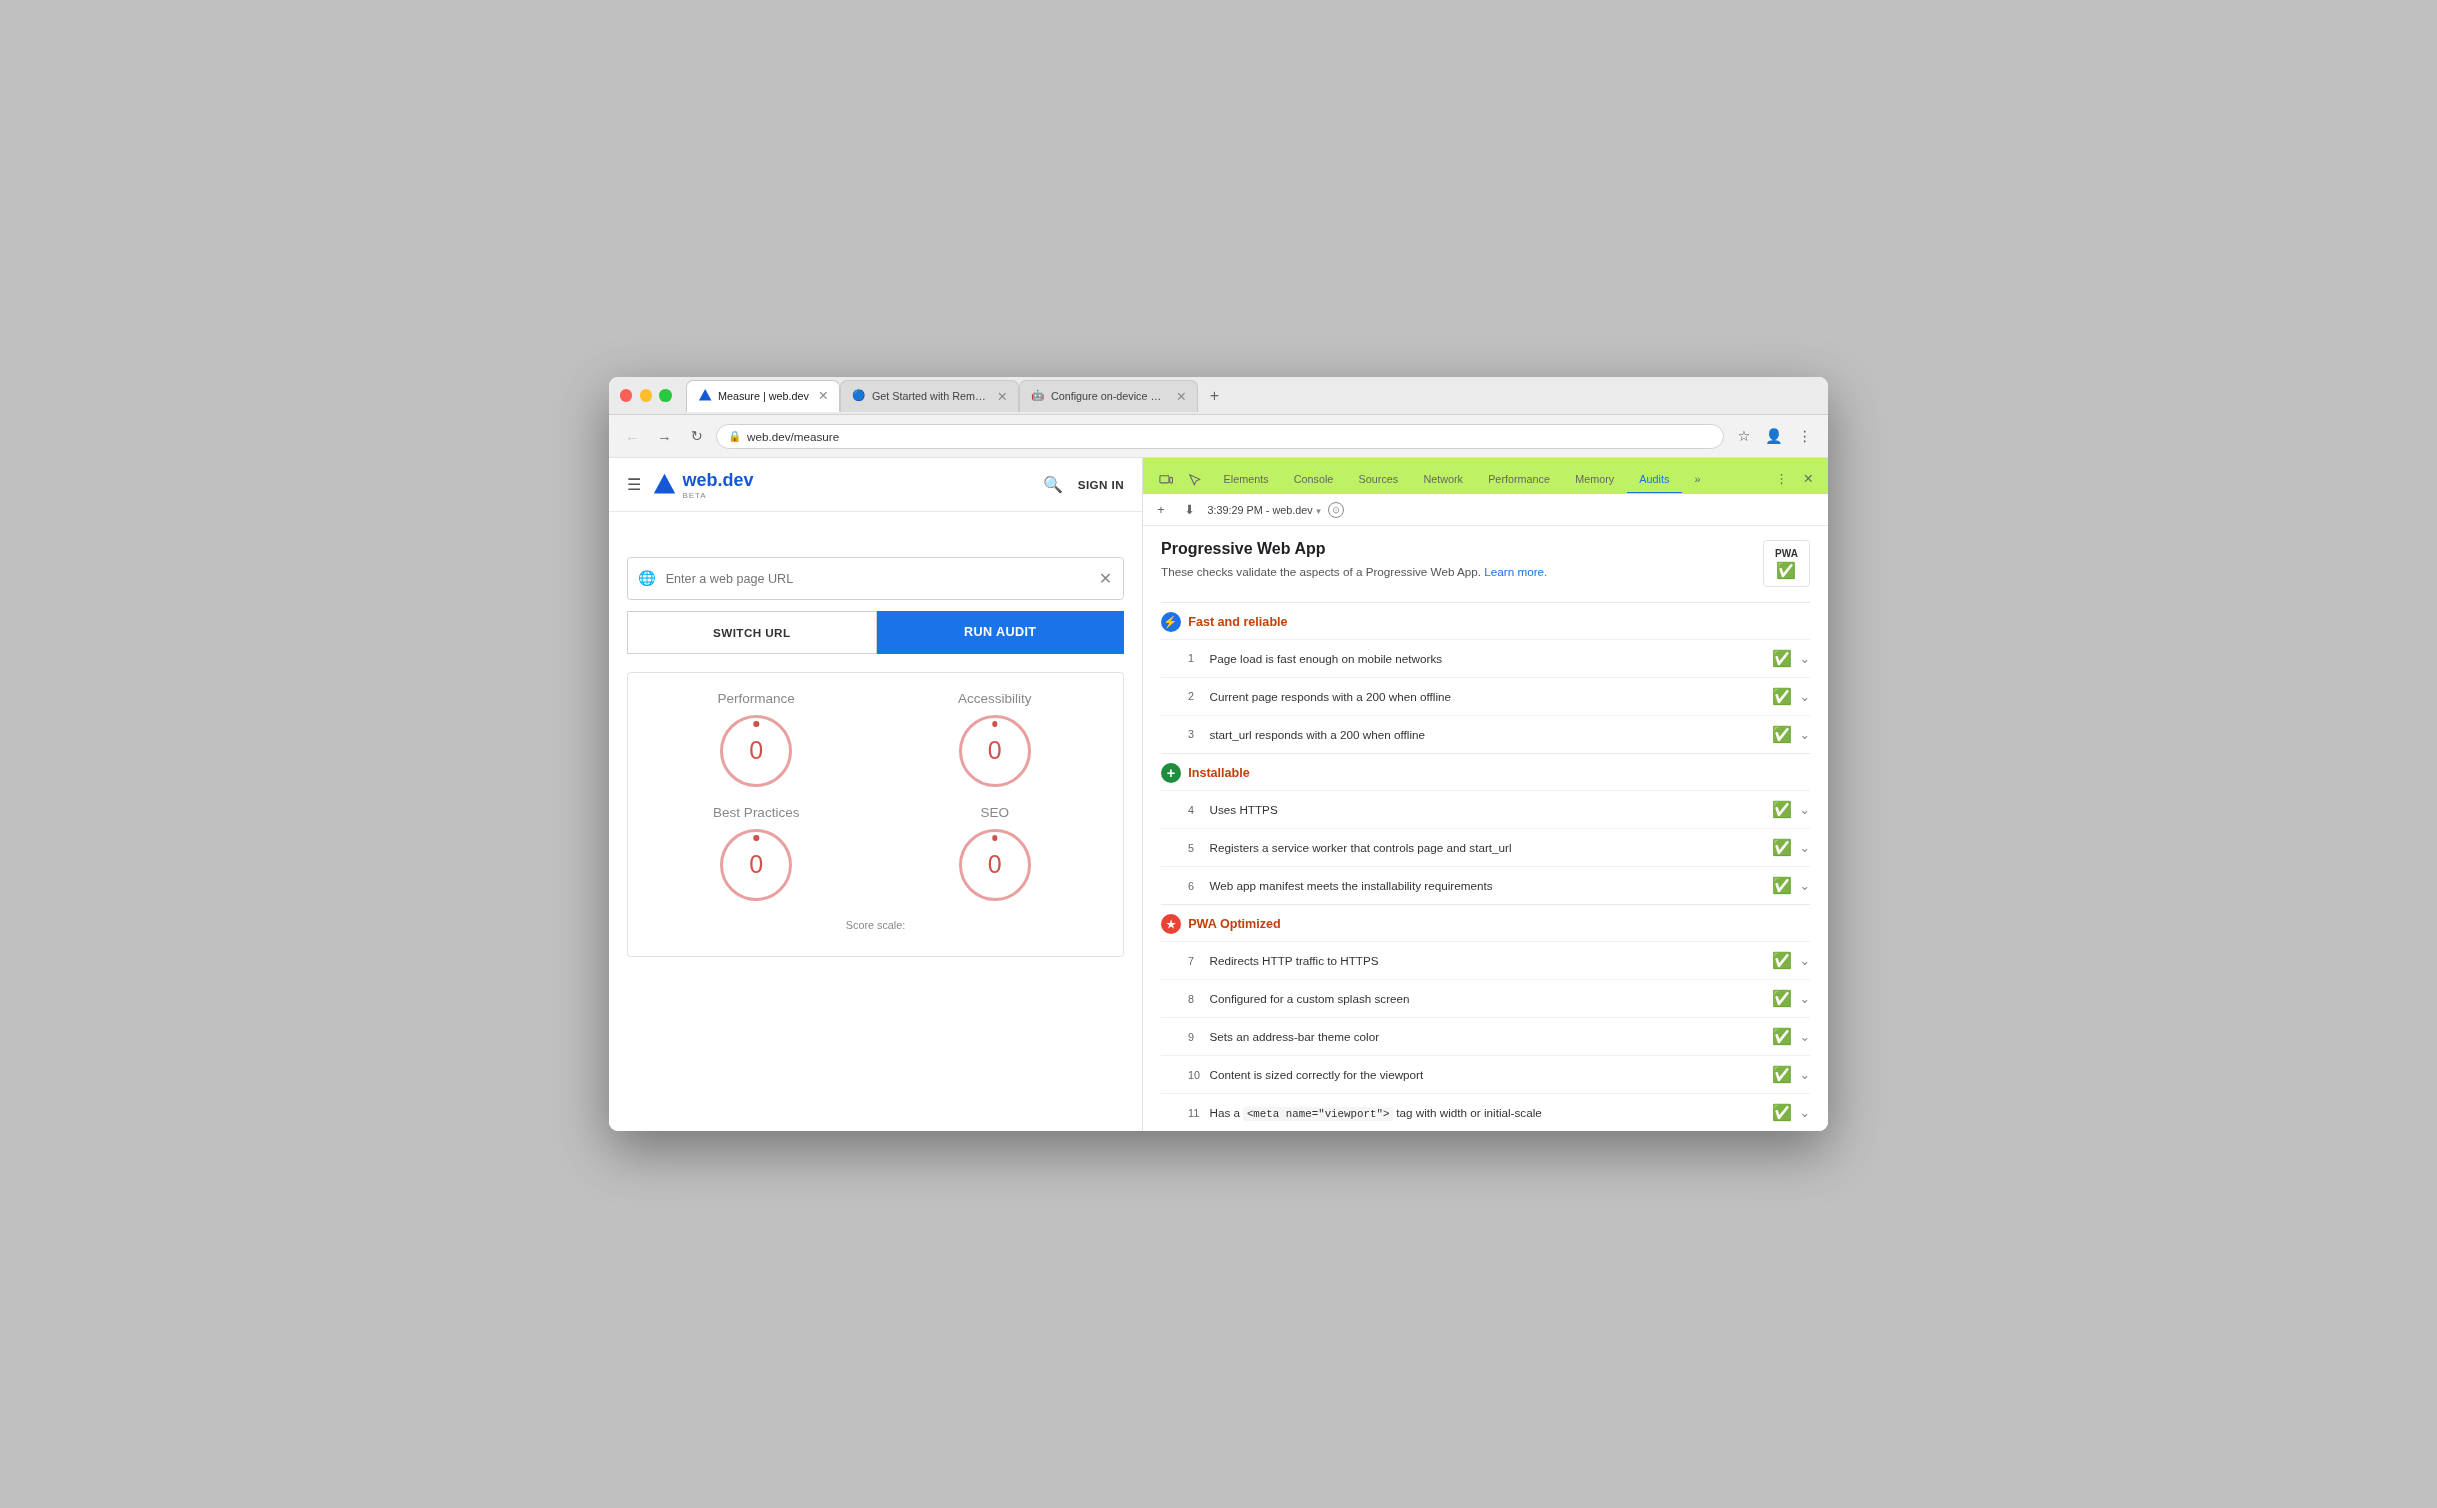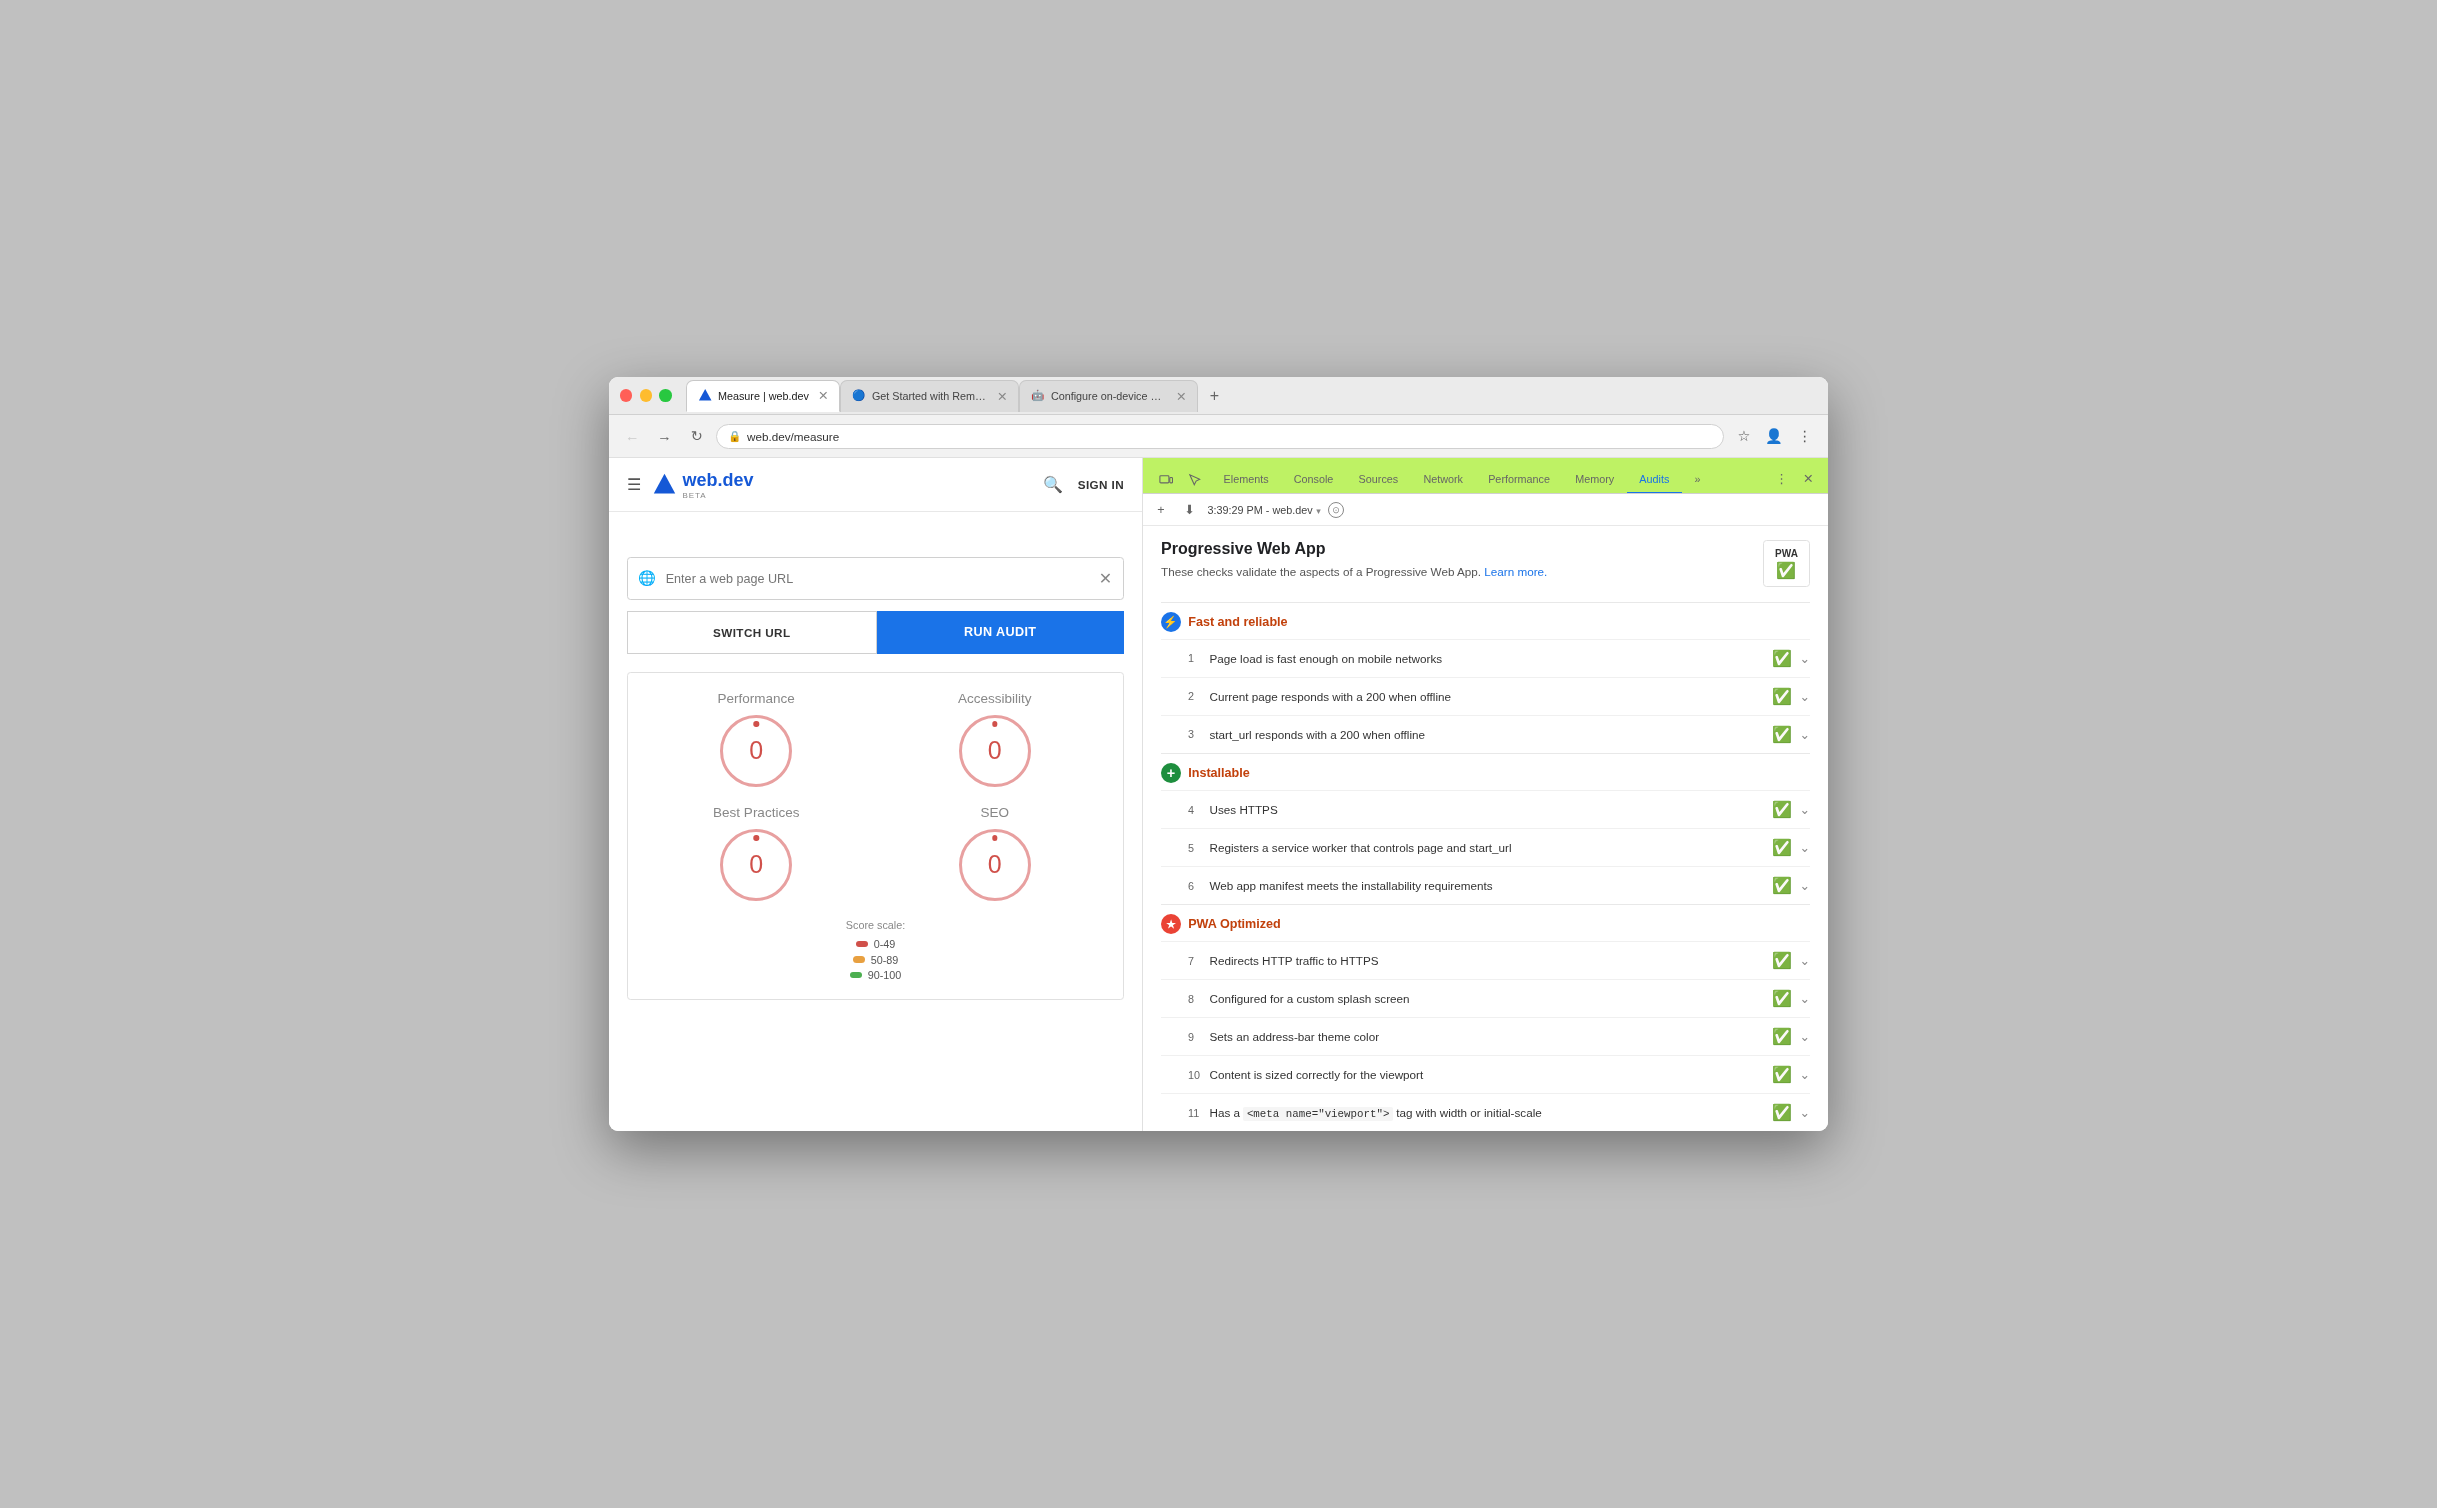--- a/index.html
+++ b/index.html
@@ -626,34 +626,20 @@
             <div class="score-item">
               <span class="score-label">SEO</span>
               <div class="score-circle">
                 <div class="score-dot"></div>
                 <span>0</span>
               </div>
             </div>
           </div>
           <div class="scale-section">
             <div class="scale-label">Score scale:</div>
-            <div class="scale-items">
-              <div class="scale-item">
-                <div class="scale-dot scale-dot-red"></div>
-                <span>0-49</span>
-              </div>
-              <div class="scale-item">
-                <div class="scale-dot scale-dot-orange"></div>
-                <span>50-89</span>
-              </div>
-              <div class="scale-item">
-                <div class="scale-dot scale-dot-green"></div>
-                <span>90-100</span>
-              </div>
-            </div>
           </div>
         </div>
       </div>
     </div>
 
     <div class="devtools-panel">
 
       <div class="devtools-tabs">
         <div class="devtools-icons">
           <div class="devtools-icon-btn">

